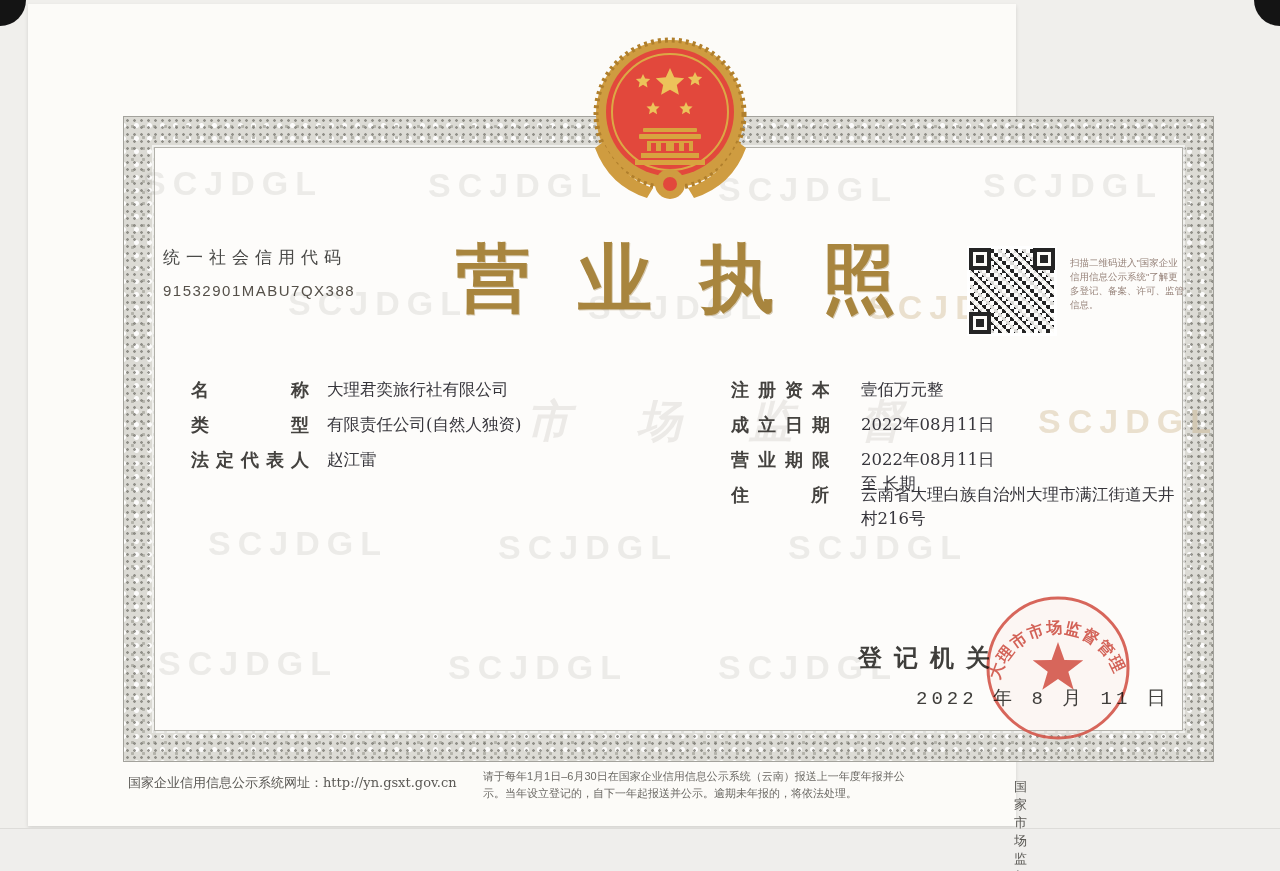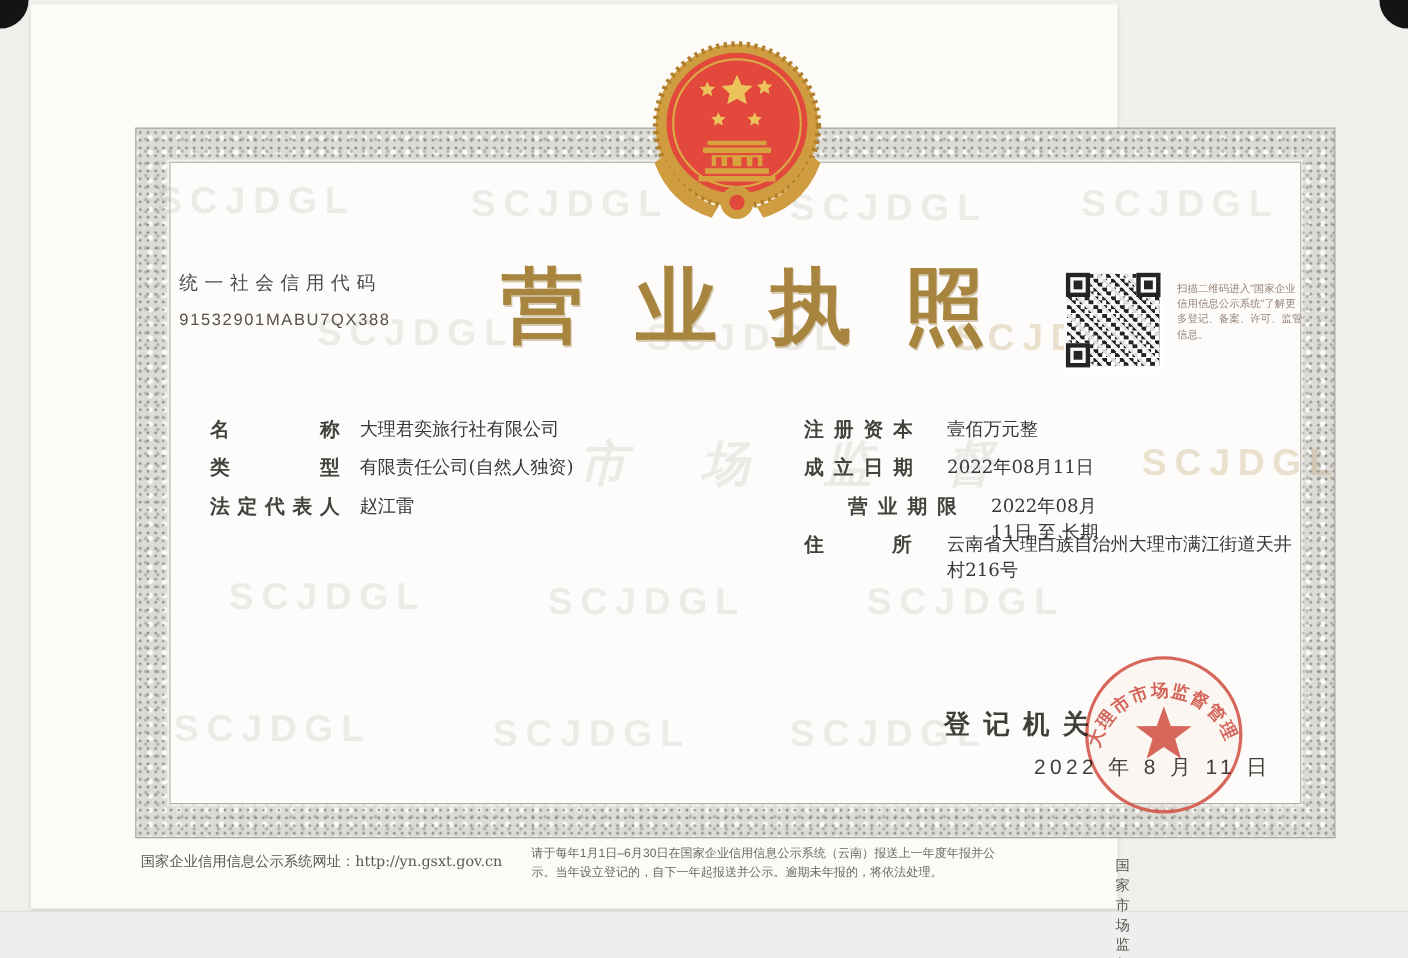--- a/index.html
+++ b/index.html
@@ -72,22 +72,22 @@
   .flabel.w-right { width:98px; margin-right:32px; }
   .sp2 { letter-spacing:82px; } .sp4 { letter-spacing:15px; } .sp5 { letter-spacing:7px; }
   .rp4 { letter-spacing:9px; } .rp2 { letter-spacing:62px; }
   .fvalue { font-size:16.5px; color:#37363c; font-family:"DejaVu Serif", serif; line-height:24px; }
   .fvalue.scope { width:376px; font-size:14.5px; line-height:22px; }
   .fvalue.addr { width:314px; }
 
   
   .reg-label { position:absolute; left:830px; top:638px; font-size:24px; font-weight:600;
                letter-spacing:12px; color:#3f3e3b; white-space:nowrap; }
-  .reg-date { position:absolute; left:912px; top:681px; font-size:19px; color:#3f3e3b;
-              letter-spacing:4px; white-space:nowrap; font-family:Liberation Sans, sans-serif; }
+  .reg-date { position:absolute; left:888px; top:681px; font-size:19px; color:#3f3e3b;
+              letter-spacing:4px; white-space:nowrap; font-family:Liberation Mono, monospace; }
   .seal { position:absolute; left:951px; top:585px; width:158px; height:158px; z-index:5;
           mix-blend-mode:multiply; opacity:.92; }
 
   
   .foot-left { position:absolute; left:100px; top:770px; font-size:13px; color:#5a5854;
                font-family:"DejaVu Serif", serif; }
   .foot-mid { position:absolute; left:455px; top:764px; width:424px; font-size:11px;
               line-height:17px; color:#6b6964; }
   .foot-right { position:absolute; left:986px; top:774px; font-size:13px; color:#5a5854; letter-spacing:1px; }
 </style>
@@ -181,21 +181,21 @@
     </div>
 
     <div class="frow" style="left:703px; top:374px;">
       <span class="flabel w-right rp4">注册资本</span>
       <span class="fvalue">壹佰万元整</span>
     </div>
     <div class="frow" style="left:703px; top:409px;">
       <span class="flabel w-right rp4">成立日期</span>
       <span class="fvalue">2022年08月11日</span>
     </div>
-    <div class="frow" style="left:703px; top:444px;margin-left:40px;">
+    <div class="frow" style="left:703px; top:444px;">
       <span class="flabel w-right rp4">营业期限</span>
       <span class="fvalue">2022年08月11日 至 长期</span>
     </div>
     <div class="frow" style="left:703px; top:479px;">
       <span class="flabel w-right rp2">住所</span>
       <span class="fvalue addr">云南省大理白族自治州大理市满江街道天井村216号</span>
     </div>
 
     <div class="reg-label">登记机关</div>
     <div class="reg-date">2022 年 8 月 11 日</div>

